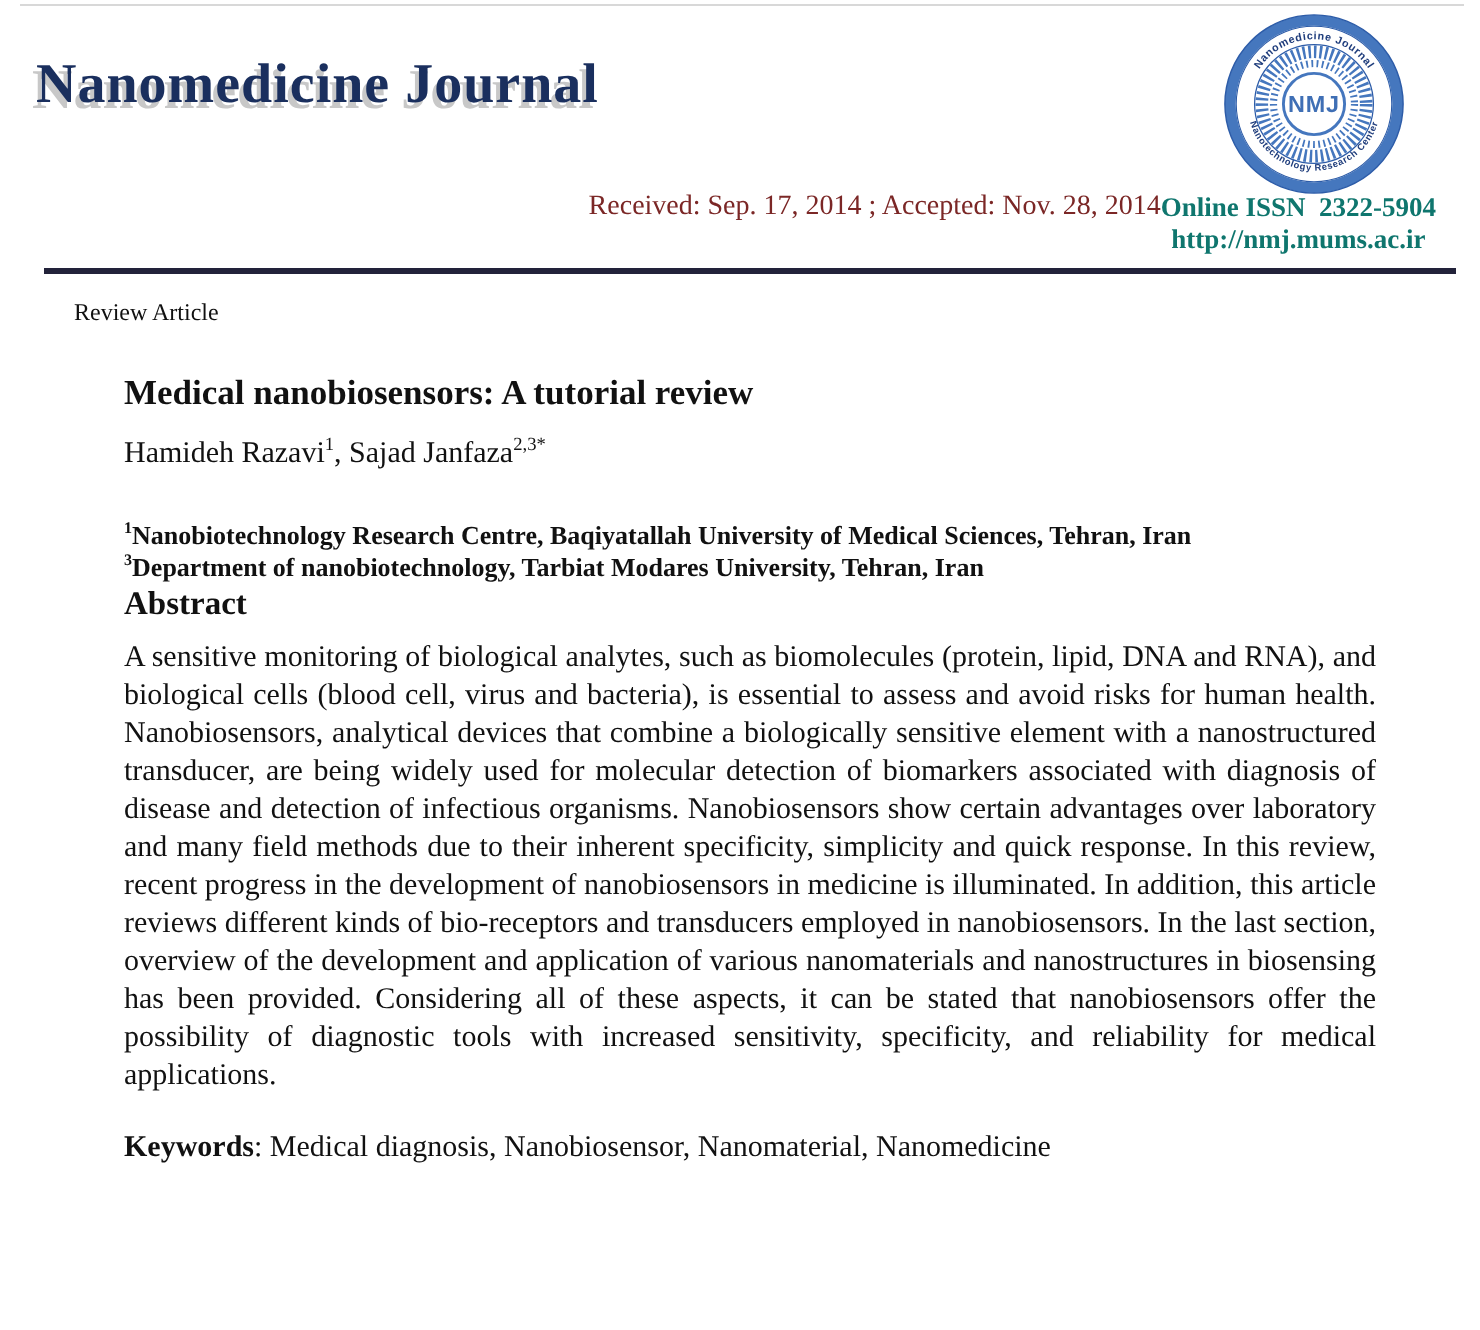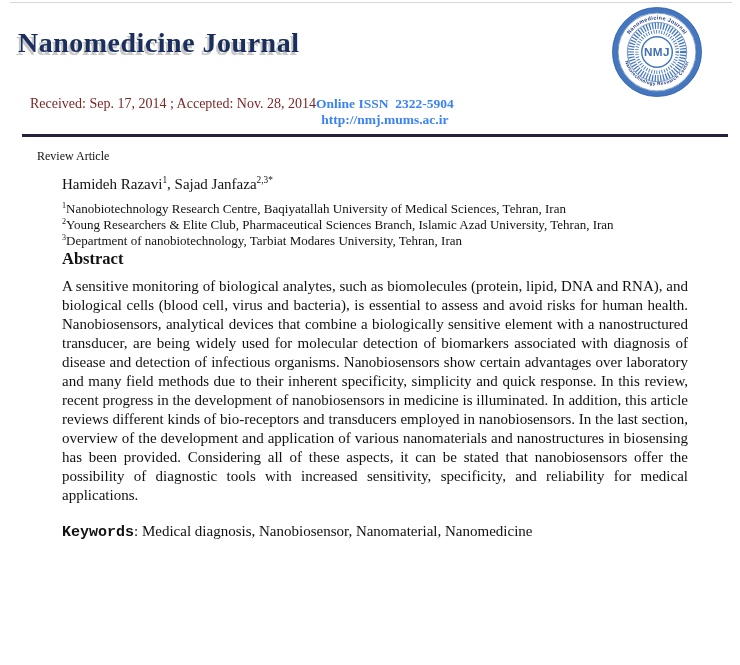--- a/index.html
+++ b/index.html
@@ -19,44 +19,44 @@
   .journal-title {
     margin-top:24px;
     font-size:28px; font-weight:bold; letter-spacing:0.5px;
     color:#1a2f5e;
     text-shadow:-2px 3px 0 #c8c8c8;
     white-space:nowrap;
   }
   .logo-wrap { margin-top:4px; margin-right:22px; }
 
   
-  .meta-row { display:flex; justify-content:flex-start; align-items:flex-start; padding:2px 22px 0 30px; }
+  .meta-row { display:flex; justify-content:flex-end; align-items:flex-start; padding:2px 22px 0 30px; }
   .meta-left { color:#7b2726; font-size:14px; line-height:17px; }
-  .meta-right { color:#3b82f6; font-weight:bold; font-size:13.5px; line-height:16px; text-align:center; margin-top:1px; }
+  .meta-right { color:#0f766e; font-weight:bold; font-size:13.5px; line-height:16px; text-align:center; margin-top:1px; }
 
   .thick-rule { height:3px; background:#22223a; margin:6px 12px 0 22px; }
 
   
   .review-label { margin:12px 0 0 37px; font-size:12px; }
 
   .article-body { margin:0 52px 0 62px; }
   .article-title { font-size:17.5px; font-weight:bold; margin-top:22px; }
   .authors { font-size:15px; margin-top:12px; }
   sup { font-size:0.62em; line-height:0; }
 
-  .affiliations { margin-top:8px; font-size:13px; line-height:16px; }
+  .affiliations { margin-top:24px; font-size:13px; line-height:16px;font-weight:bold; }
 
   .abstract-heading { font-size:16.5px; font-weight:bold; }
   .abstract-text {
     margin-top:8px;
     font-size:15px; line-height:19px;
     text-align:justify;
   }
   .keywords { font-size:15px; margin-top:18px; }
-  .keywords .kw-label { font-weight:bold;font-family:Liberation Mono, monospace; }
+  .keywords .kw-label { font-weight:bold; }
 
   
   .seal-arc-text { font-family:"Liberation Sans","DejaVu Sans",sans-serif; font-size:6px; font-weight:bold; fill:#1f3d7c; letter-spacing:0.4px; }
   .seal-center-text { font-family:"Liberation Sans","DejaVu Sans",sans-serif; font-size:13px; font-weight:bold; fill:#3f6fb5; letter-spacing:0.5px; }
 </style>
 </head>
 <body>
 
 <div class="page">
   <div class="top-hairline"></div>
@@ -96,27 +96,27 @@
       <div>Online ISSN&nbsp; 2322-5904</div>
       <div>http://nmj.mums.ac.ir</div>
     </div>
   </div>
 
   <div class="thick-rule"></div>
 
   <div class="review-label">Review Article</div>
 
   <div class="article-body">
+    <div class="article-title">Medical nanobiosensors: A tutorial review</div>
 
     <div class="authors"><span>Hamideh Razavi</span><sup>1</sup><span>, </span><span>Sajad Janfaza</span><sup>2,3*</sup>
     </div>
 
     <div class="affiliations">
       <div><sup>1</sup><span>Nanobiotechnology Research Centre, Baqiyatallah University of Medical Sciences, Tehran, Iran</span></div>
-      <div><sup>2</sup><span>Young Researchers &amp; Elite Club, Pharmaceutical Sciences Branch, Islamic Azad University, Tehran, Iran</span></div>
       <div><sup>3</sup><span>Department of nanobiotechnology, Tarbiat Modares University, Tehran, Iran</span></div>
     </div>
 
     <div class="abstract-heading">Abstract</div>
     <div class="abstract-text">A sensitive monitoring of biological analytes, such as biomolecules (protein, lipid, DNA and RNA), and biological cells (blood cell, virus and bacteria), is essential to assess and avoid risks for human health. Nanobiosensors, analytical devices that combine a biologically sensitive element with a nanostructured transducer, are being widely used for molecular detection of biomarkers associated with diagnosis of disease and detection of infectious organisms. Nanobiosensors show certain advantages over laboratory and many field methods due to their inherent specificity, simplicity and quick response. In this review, recent progress in the development of nanobiosensors in medicine is illuminated. In addition, this article reviews different kinds of bio-receptors and transducers employed in nanobiosensors. In the last section, overview of the development and application of various nanomaterials and nanostructures in biosensing has been provided. Considering all of these aspects, it can be stated that nanobiosensors offer the possibility of diagnostic tools with increased sensitivity, specificity, and reliability for medical applications.</div>
 
     <div class="keywords"><span class="kw-label">Keywords</span><span>: Medical diagnosis, Nanobiosensor, Nanomaterial, Nanomedicine</span>
     </div>
   </div>
 </div>

